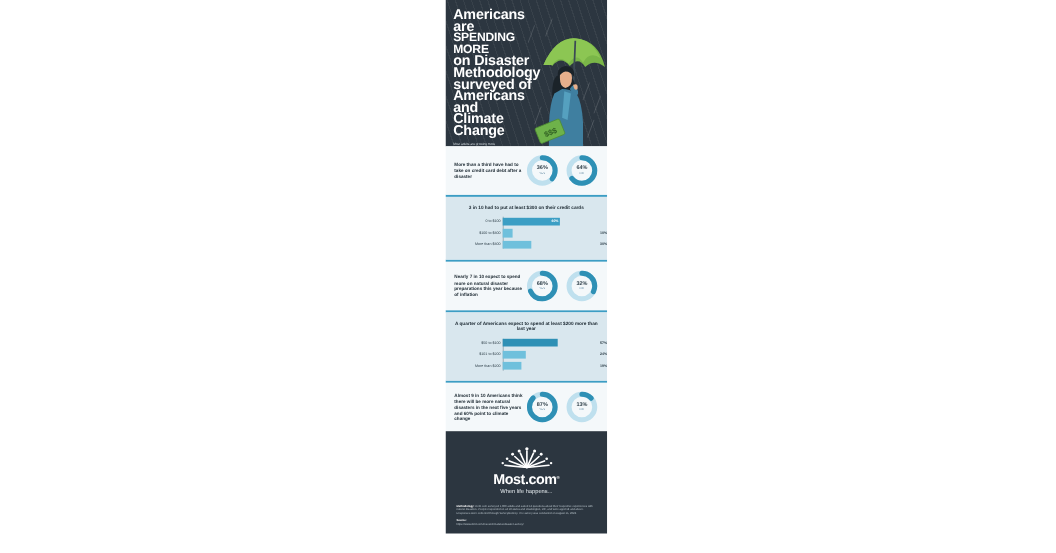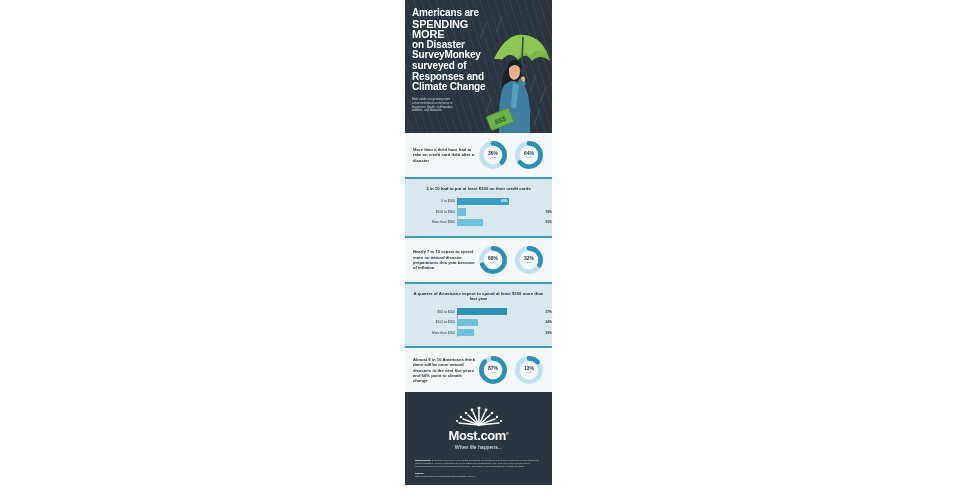--- a/index.html
+++ b/index.html
@@ -30,21 +30,21 @@
       72deg,
       rgba(255,255,255,0.055) 0px, rgba(255,255,255,0.055) 1px,
       rgba(255,255,255,0) 1px, rgba(255,255,255,0) 7px);
   }
   .hdr-text {
     position: absolute; left: 7px; top: 8px; width: 86px;
     z-index: 4;
   }
   .hl {
     color: #ffffff;
-    font-size: 10px;
+    font-size: 13px;
     line-height: 10.6px;
     font-weight: bold;
     letter-spacing: -0.15px;
   }
   .hl.l2 { font-size: 11px; }
   .hl.thin { font-weight: bold; }
   .hdr-sub {
     margin-top: 5px;
     color: #cfd6da;
     font-size: 2.9px;
@@ -163,23 +163,23 @@
           <line x1="66" y1="74" x2="60" y2="90"></line>
         <line x1="12" y1="84" x2="6" y2="100"></line>
           <line x1="60" y1="96" x2="54" y2="112"></line>
       </g>
     </svg>
 
     <div class="hdr-text">
       <div class="hl">Americans are</div>
       <div class="hl l2">SPENDING MORE</div>
       <div class="hl thin">on Disaster</div>
-      <div class="hl thin">SurveyMonkey</div>
+      <div class="hl thin">Methodology</div>
       <div class="hl thin">surveyed of</div>
-      <div class="hl thin">Responses and</div>
+      <div class="hl thin">Americans and</div>
       <div class="hl thin">Climate Change</div>
       <div class="hdr-sub">Most adults are growing more concerned about an increase in hurricanes, floods, earthquakes, wildfires, and blizzards.</div>
     </div>
   </div>
 
   <div class="sec white">
     <div class="row">
       <div class="stmt">More than a third have had to take on credit card debt after a disaster</div>
       <div class="donuts">
         <div class="donut">

